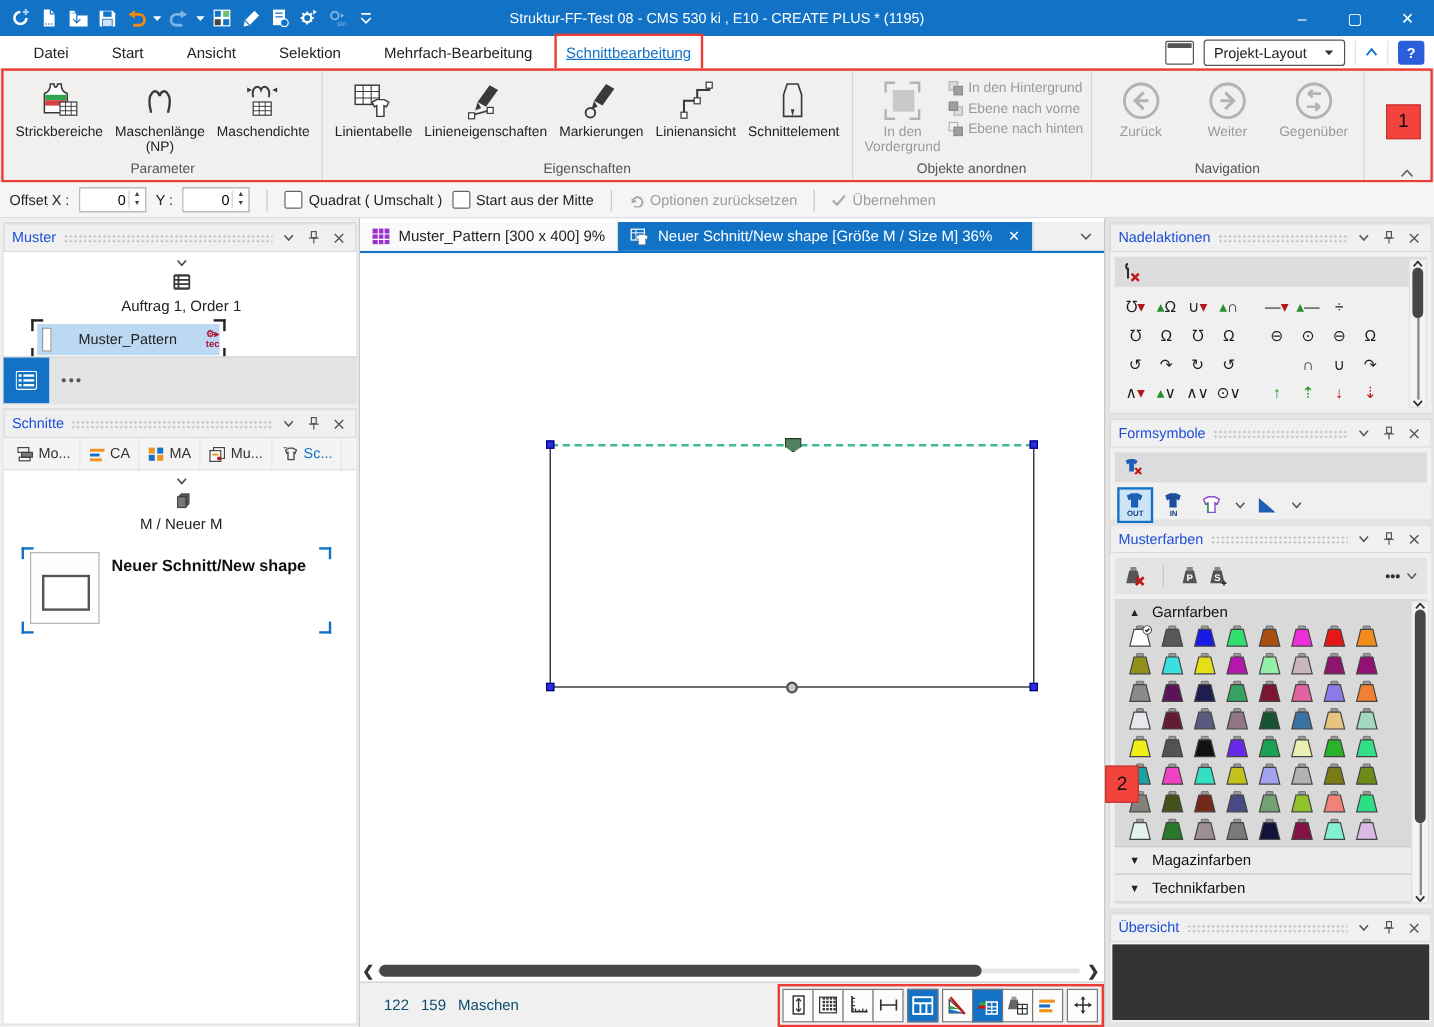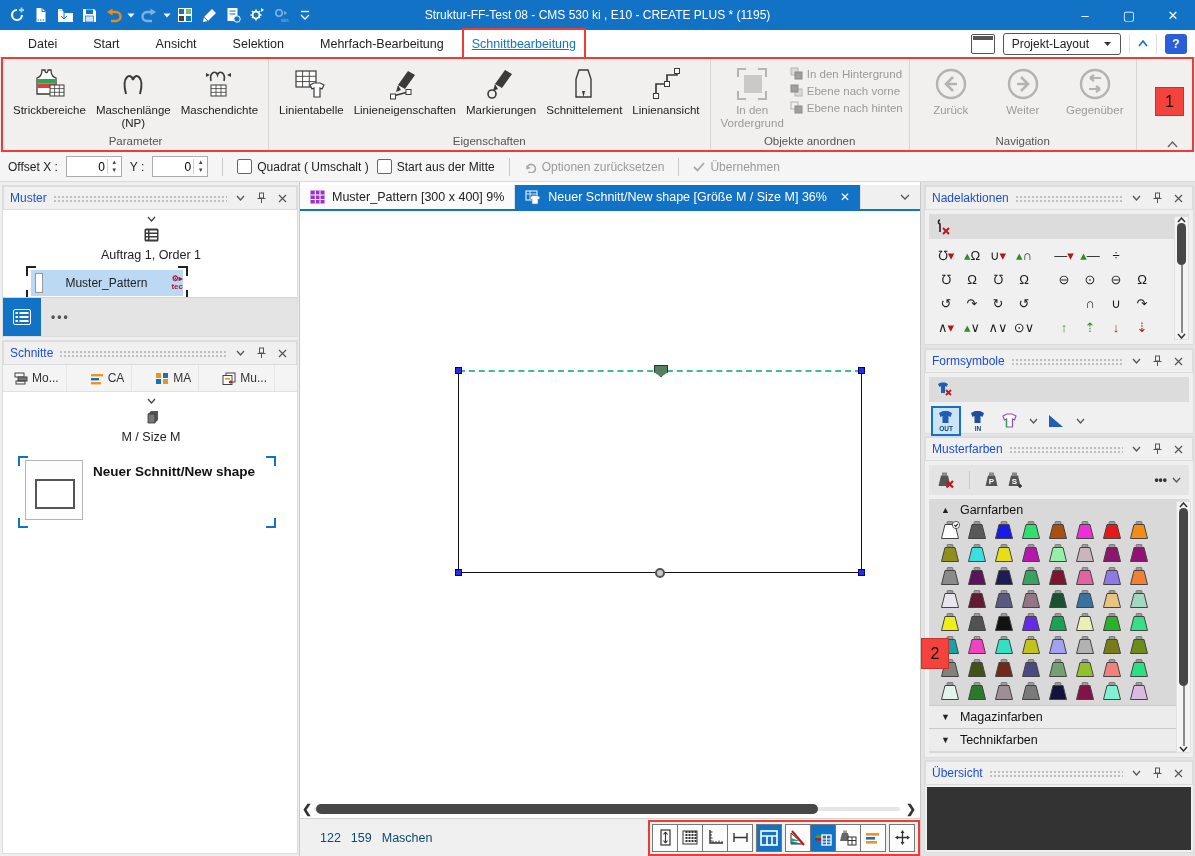--- a/index.html
+++ b/index.html
@@ -67,21 +67,21 @@
   .c-bl{left:-5px;bottom:-4px;border-left:2px solid #222;border-bottom:2px solid #222;}
   .c-br{right:-5px;bottom:-4px;border-right:2px solid #222;border-bottom:2px solid #222;}
   .c-blue .c-tl{border-color:#1272c6;}.c-blue .c-tr{border-color:#1272c6;}.c-blue .c-bl{border-color:#1272c6;}.c-blue .c-br{border-color:#1272c6;}
   #muster-thumb{width:18px;height:18px;background:#fff;border:1px solid #999;}
   .tec{font-size:8px;color:#b01336;font-weight:bold;line-height:1;text-align:center;margin-left:2px;}
   #muster-strip{position:absolute;left:0;bottom:0;width:100%;height:38px;background:#e4e4e4;display:flex;align-items:center;gap:10px;border-top:1px solid #d5d5d5;}
   #muster-listbtn{width:38px;height:38px;background:#1272c6;display:flex;align-items:center;justify-content:center;}
   .dots3{color:#555;font-weight:bold;letter-spacing:2px;}
   
   #schnitte-panel{position:absolute;left:2px;top:158px;width:296px;height:514px;background:#fff;border:1px solid #dcdcdc;box-sizing:border-box;}
-  #schnitte-tabs{display:flex;align-items:center;height:26px;background:#f4f4f4;border-bottom:1px solid #e0e0e0;padding-left:4px;gap:16px;}
+  #schnitte-tabs{display:flex;align-items:center;height:26px;background:#f4f4f4;border-bottom:1px solid #e0e0e0;padding-left:4px;gap:0;}
   .stab{display:flex;align-items:center;gap:4px;padding:0 7px;height:100%;font-size:12px;color:#333;border-right:1px solid #e6e6e6;}
   .stab.active{color:#1272c6;}
   #shape-item{position:relative;margin:14px 0 0 20px;width:248px;height:64px;}
   #shape-thumb{position:absolute;left:2px;top:0;width:56px;height:58px;background:#fdfdfd;border:1px solid #b5b5b5;}
   #shape-thumb .inner{position:absolute;left:9px;top:18px;width:36px;height:26px;border:2px solid #555;background:#fff;}
   #shape-item .lbl{position:absolute;left:70px;top:4px;font-size:13.5px;font-weight:bold;color:#111;}
   
   #doc-tabs{position:absolute;left:0;top:3px;width:620px;height:26px;background:#f0f0f0;display:flex;border-bottom:2px solid #1272c6;box-sizing:border-box;}
   .dtab{display:flex;align-items:center;gap:7px;padding:0 10px;font-size:12.5px;height:100%;background:#fafafa;color:#222;border-right:1px solid #ddd;}
   .dtab.active{background:#1272c6;color:#fff;}
@@ -345,36 +345,36 @@
                   <path d="M21 3 L28 7 L18 21 L11 17 Z" fill="#3a3a3a"></path>
                   <path d="M11 17 L9 24 L14 22" fill="#3a3a3a"></path>
                   <circle cx="8" cy="27" r="4" fill="none" stroke="#3a3a3a" stroke-width="1.6"></circle>
                 </svg>
               </span>
               <span class="rlbl">Markierungen</span>
             </div>
             <div class="rbtn">
               <span class="ric">
                 <svg width="34" height="34" viewBox="0 0 34 34">
-                  <path d="M12 3 H21 L24 12 V30 H9 V12 Z" fill="none" stroke="#3a3a3a" stroke-width="1.4"></path>
-                  <path d="M16.5 30 L15 24 L18 24 Z" fill="#3a3a3a"></path>
-                </svg>
-              </span>
-              <span class="rlbl">Schnittelement</span>
-            </div>
-            <div class="rbtn">
-              <span class="ric">
-                <svg width="34" height="34" viewBox="0 0 34 34">
                   <path d="M7 29 V17 H18 V8 H28 V4" fill="none" stroke="#3a3a3a" stroke-width="1.7"></path>
                   <rect x="4.5" y="26.5" width="5" height="5" fill="#fff" stroke="#3a3a3a"></rect>
                   <rect x="15.5" y="14.5" width="5" height="5" fill="#fff" stroke="#3a3a3a"></rect>
                   <rect x="25.5" y="1.5" width="5" height="5" fill="#fff" stroke="#3a3a3a"></rect>
                 </svg>
               </span>
               <span class="rlbl">Linienansicht</span>
+            </div>
+            <div class="rbtn">
+              <span class="ric">
+                <svg width="34" height="34" viewBox="0 0 34 34">
+                  <path d="M12 3 H21 L24 12 V30 H9 V12 Z" fill="none" stroke="#3a3a3a" stroke-width="1.4"></path>
+                  <path d="M16.5 30 L15 24 L18 24 Z" fill="#3a3a3a"></path>
+                </svg>
+              </span>
+              <span class="rlbl">Schnittelement</span>
             </div>
           </div>
           <div class="rgroup-label">Eigenschaften</div>
         </div>
         <div class="rgroup">
           <div class="rgroup-body">
             <div class="rbtn dis">
               <span class="ric">
                 <svg width="40" height="38" viewBox="0 0 40 38">
                   <path d="M6 12 V4 H14 M26 4 H34 V12 M34 26 V34 H26 M14 34 H6 V26" fill="none" stroke="#b3b3b3" stroke-width="2"></path>
@@ -636,21 +636,21 @@
             </div>
           </div>
         <div class="tree-row">
           <svg width="9" height="6" viewBox="0 0 9 6">
               <polyline points="1,1 4.5,5 8,1" fill="none" stroke="#444" stroke-width="1.3"></polyline>
             </svg>
           <svg width="15" height="14" viewBox="0 0 15 14">
               <path d="M4 4 L7 1 H14 V10 L11 13 H4 Z" fill="#555"></path>
               <path d="M4 4 H11 V13 H4 Z" fill="#777" stroke="#333" stroke-width="0.8"></path>
             </svg>
-          <span>M / Size M</span>
+          <span>M / Neuer M</span>
         </div>
         <div id="shape-item" class="c-blue">
           <span class="corner c-tl"></span>
             <span class="corner c-tr"></span>
             <span class="corner c-bl"></span>
             <span class="corner c-br"></span>
           <span id="shape-thumb">
               <span class="inner"></span>
             </span>
           <span class="lbl">Neuer Schnitt/New shape</span>

